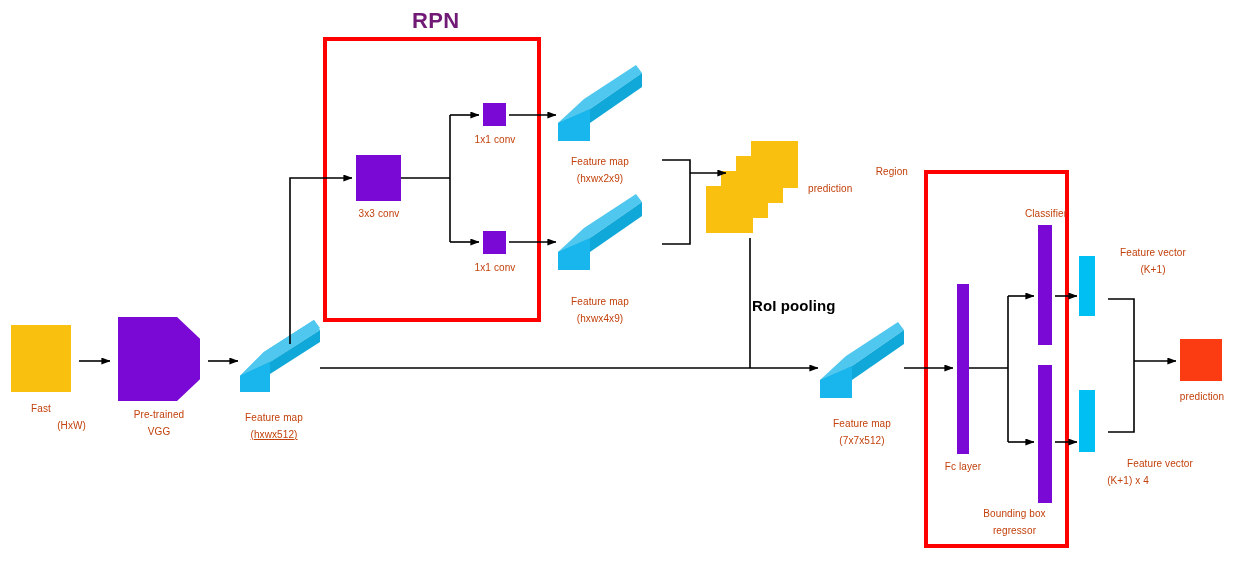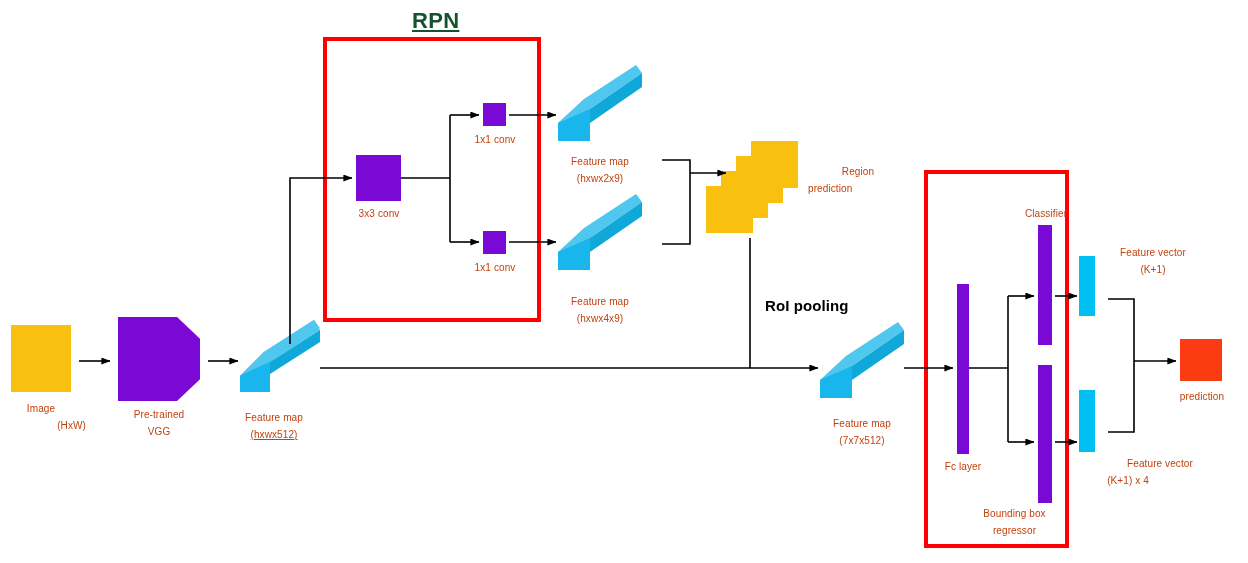--- a/index.html
+++ b/index.html
@@ -2,24 +2,24 @@
 <html><head>
 <meta charset="utf-8">
 <style>
   html,body{margin:0;padding:0;background:#ffffff;}
   body{width:1248px;height:563px;overflow:hidden;
        font-family:"Liberation Sans","DejaVu Sans",sans-serif;}
   #stage{position:relative;width:1248px;height:563px;background:#fff;}
 
   .lbl{position:absolute;color:#c2410c;font-size:10px;line-height:17px;
        text-align:center;white-space:pre;letter-spacing:.1px;}
-  .lbl.b{font-weight:bold;color:#000;padding-left:13px;}
+  .lbl.b{font-weight:bold;color:#000;}
 
-  .redtitle{position:absolute;color:#14532d;font-weight:bold;font-size:22px;
-            letter-spacing:.3px;white-space:nowrap;text-decoration:underline;}
+  .redtitle{position:absolute;color:#701a75;font-weight:bold;font-size:22px;
+            letter-spacing:.3px;white-space:nowrap;}
   .redbox{position:absolute;border:4px solid #FF0000;background:transparent;
           box-sizing:border-box;}
 
   .sq{position:absolute;}
   .bar{position:absolute;}
 
   svg.ov{position:absolute;left:0;top:0;width:1248px;height:563px;
          pointer-events:none;overflow:visible;}
   .ln{stroke:#000;stroke-width:1.6;fill:none;}
 </style>
@@ -27,21 +27,21 @@
 <body>
 
 <div id="stage">
 
   <div class="redtitle" style="left:412px;top:8px;">RPN</div>
 
   <div class="redbox" style="left:323px;top:37px;width:218px;height:285px;"></div>
   <div class="redbox" style="left:924px;top:170px;width:145px;height:378px;"></div>
 
   <div class="sq" style="left:11px;top:325px;width:60px;height:67px;background:#F9C010;"></div>
-  <div class="lbl" style="left:0px;top:400px;width:82px;">Image</div>
+  <div class="lbl" style="left:0px;top:400px;width:82px;">Fast</div>
   <div class="lbl" style="left:4px;top:417px;width:82px;text-align:right;">(HxW)</div>
 
   <div class="sq" style="left:118px;top:317px;width:82px;height:84px;background:#7A09D6;
        clip-path:polygon(0% 0%,72% 0%,100% 26%,100% 74%,72% 100%,0% 100%);"></div>
   <div class="lbl" style="left:108px;top:406px;width:102px;">Pre-trained</div>
   <div class="lbl" style="left:108px;top:423px;width:102px;">VGG</div>
 
   <div style="position:absolute;left:240px;top:320px;width:80px;height:80px;">
     <svg width="80" height="80" viewBox="0 0 80 80">
       <polygon points="0,56 24,32 74,0 74,0 50,24" fill="#4FC7EF"></polygon>
@@ -86,21 +86,21 @@
   </div>
   <div class="lbl" style="left:541px;top:293px;width:118px;">Feature map</div>
   <div class="lbl" style="left:541px;top:310px;width:118px;">(hxwx4x9)</div>
 
   <div style="position:absolute;left:706px;top:141px;width:92px;height:96px;">
     <div class="sq" style="left:45px;top:0px;width:47px;height:47px;background:#F9C010;"></div>
     <div class="sq" style="left:30px;top:15px;width:47px;height:47px;background:#F9C010;"></div>
     <div class="sq" style="left:15px;top:30px;width:47px;height:47px;background:#F9C010;"></div>
     <div class="sq" style="left:0px;top:45px;width:47px;height:47px;background:#F9C010;"></div>
   </div>
-  <div class="lbl" style="left:808px;top:163px;width:100px;text-align:center;">Region</div>
+  <div class="lbl" style="left:808px;top:163px;width:100px;text-align:right;">Region</div>
   <div class="lbl" style="left:808px;top:180px;width:100px;text-align:left;">prediction</div>
 
   <div class="lbl b" style="left:752px;top:297px;width:140px;text-align:left;font-size:15px;">RoI pooling</div>
 
   <div style="position:absolute;left:820px;top:322px;width:84px;height:82px;">
     <svg width="84" height="82" viewBox="0 0 84 82">
       <polygon points="0,58 26,34 78,0 84,8 32,44" fill="#4FC7EF"></polygon>
       <polygon points="32,44 84,8 84,22 32,58" fill="#0FA8D8"></polygon>
       <polygon points="0,58 32,44 32,58 0,72" fill="#0FA8D8"></polygon>
       <polygon points="0,58 32,44 32,76 0,76" fill="#18B6EC"></polygon>

